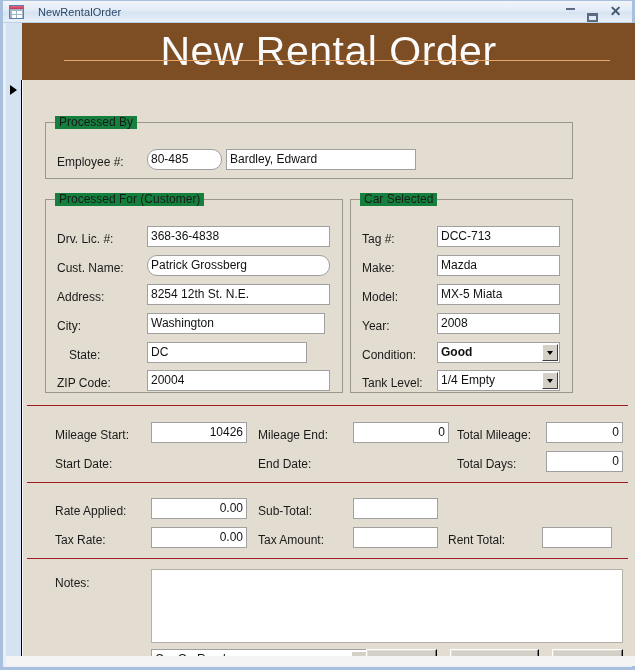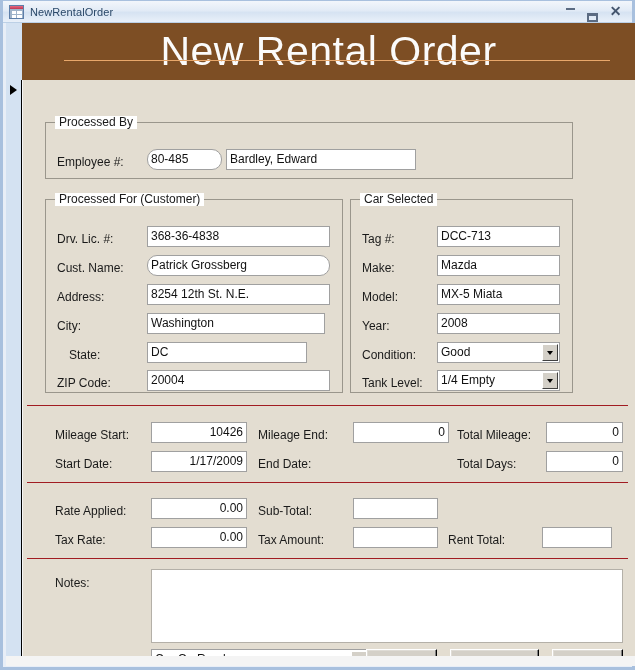--- a/index.html
+++ b/index.html
@@ -57,20 +57,21 @@
   #app-icon .c1 { left: 2px; top: 5px; width: 4px; height: 3px; }
   #app-icon .c2 { left: 7px; top: 5px; width: 5px; height: 3px; }
   #app-icon .c3 { left: 2px; top: 9px; width: 4px; height: 3px; }
   #app-icon .c4 { left: 7px; top: 9px; width: 5px; height: 3px; }
 
   #title-text {
     font-size: 11px;
     color: #2a4868;
     letter-spacing: 0.1px;
     white-space: nowrap;
+    margin-left: 8px;
   }
   #win-controls {
     margin-left: auto;
     display: flex; align-items: center;
     gap: 7px;
     padding-right: 9px;
     color: #43536b;
   }
   #win-controls .wbtn {
     font-size: 13px;
@@ -219,21 +220,21 @@
   .groupbox {
     position: absolute;
     box-sizing: border-box;
     border: 1px solid #9a968c;
     background: transparent;
   }
   .group-label {
     position: absolute;
     font-size: 12px;
     color: #1a1a1a;
-    background: #ffffff;
+    background: #15803d;
     padding: 0 4px;
     white-space: nowrap;
     line-height: 13px;
   }
 
   .divider {
     position: absolute;
     height: 1px;
     background: #a11c22;
   }
@@ -337,21 +338,21 @@
       <div class="lbl" style="left:339px; top:181px;">Make:</div>
       <div class="tbox" style="left:414px; top:175px; width:123px; height:21px;">Mazda</div>
 
       <div class="lbl" style="left:339px; top:210px;">Model:</div>
       <div class="tbox" style="left:414px; top:204px; width:123px; height:21px;">MX-5 Miata</div>
 
       <div class="lbl" style="left:339px; top:239px;">Year:</div>
       <div class="tbox" style="left:414px; top:233px; width:123px; height:21px;">2008</div>
 
       <div class="lbl" style="left:339px; top:268px;">Condition:</div>
-      <div class="combo" style="left:414px; top:262px; width:123px; height:21px;">
+      <div class="combo" style="left:414px; top:262px; width:123px; height:21px;font-weight:bold;">
         <span>Good</span>
         <span class="arrowbtn"></span>
       </div>
 
       <div class="lbl" style="left:339px; top:296px;">Tank Level:</div>
       <div class="combo" style="left:414px; top:290px; width:123px; height:21px;">
         <span>1/4 Empty</span>
         <span class="arrowbtn"></span>
       </div>
 
@@ -360,21 +361,20 @@
       <div class="lbl" style="left:32px; top:348px;text-align:right;">Mileage Start:</div>
       <div class="tbox right" style="left:128px; top:342px; width:96px; height:21px;">10426</div>
 
       <div class="lbl" style="left:235px; top:348px;">Mileage End:</div>
       <div class="tbox right" style="left:330px; top:342px; width:96px; height:21px;">0</div>
 
       <div class="lbl" style="left:434px; top:348px;">Total Mileage:</div>
       <div class="tbox right" style="left:523px; top:342px; width:77px; height:21px;">0</div>
 
       <div class="lbl" style="left:32px; top:377px;">Start Date:</div>
-      <div class="tbox right" style="left:128px; top:371px; width:96px; height:21px;">1/17/2009</div>
 
       <div class="lbl" style="left:235px; top:377px;">End Date:</div>
 
       <div class="lbl" style="left:434px; top:377px;">Total Days:</div>
       <div class="tbox right" style="left:523px; top:371px; width:77px; height:21px;">0</div>
 
       <div class="divider" style="left:4px; top:402px; width:601px;"></div>
 
       <div class="lbl" style="left:32px; top:424px;">Rate Applied:</div>
       <div class="tbox right" style="left:128px; top:418px; width:96px; height:21px;">0.00</div>

